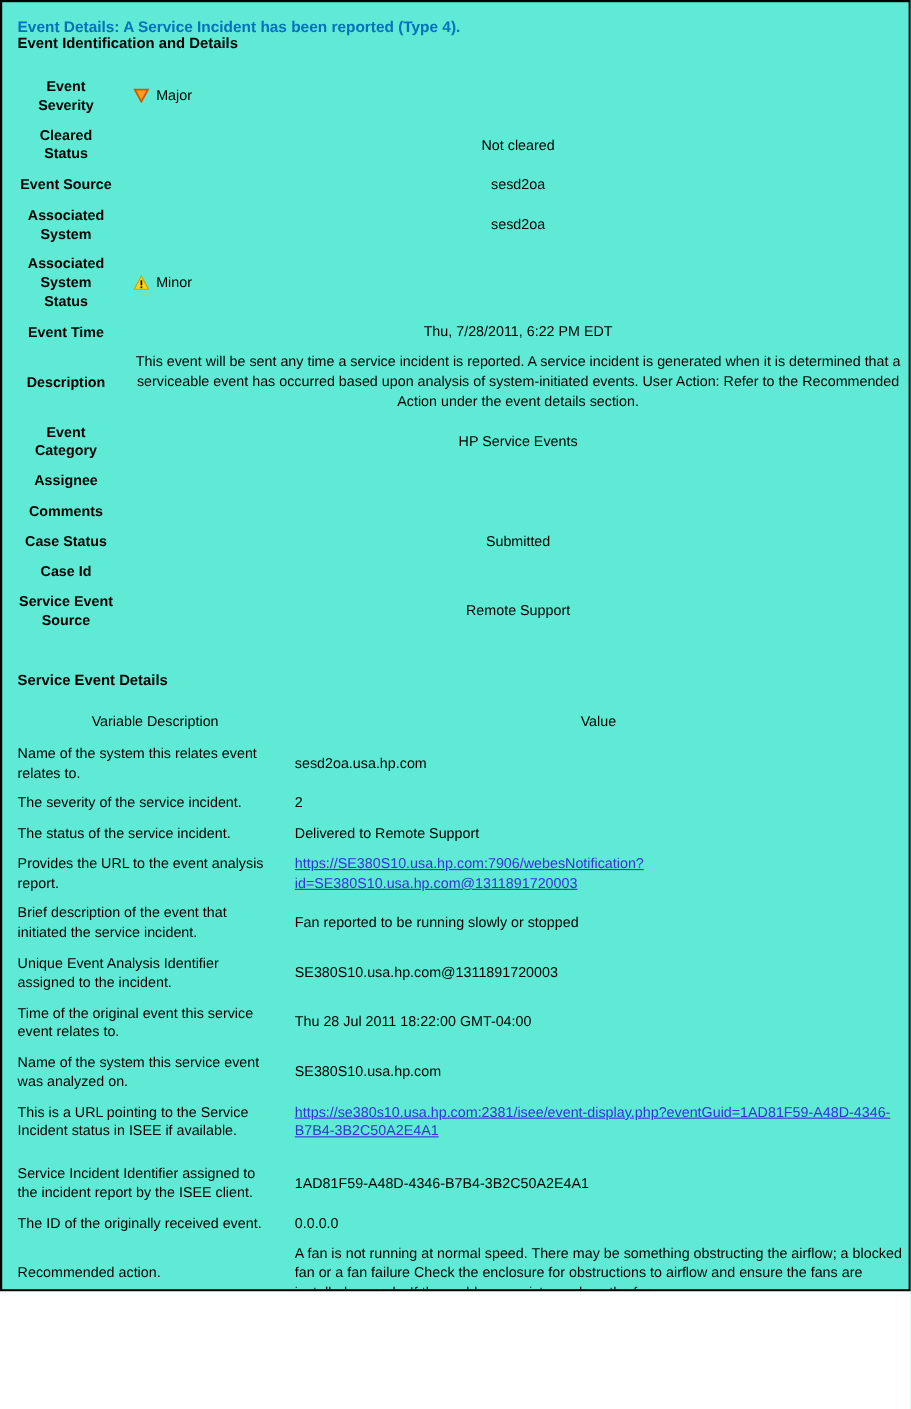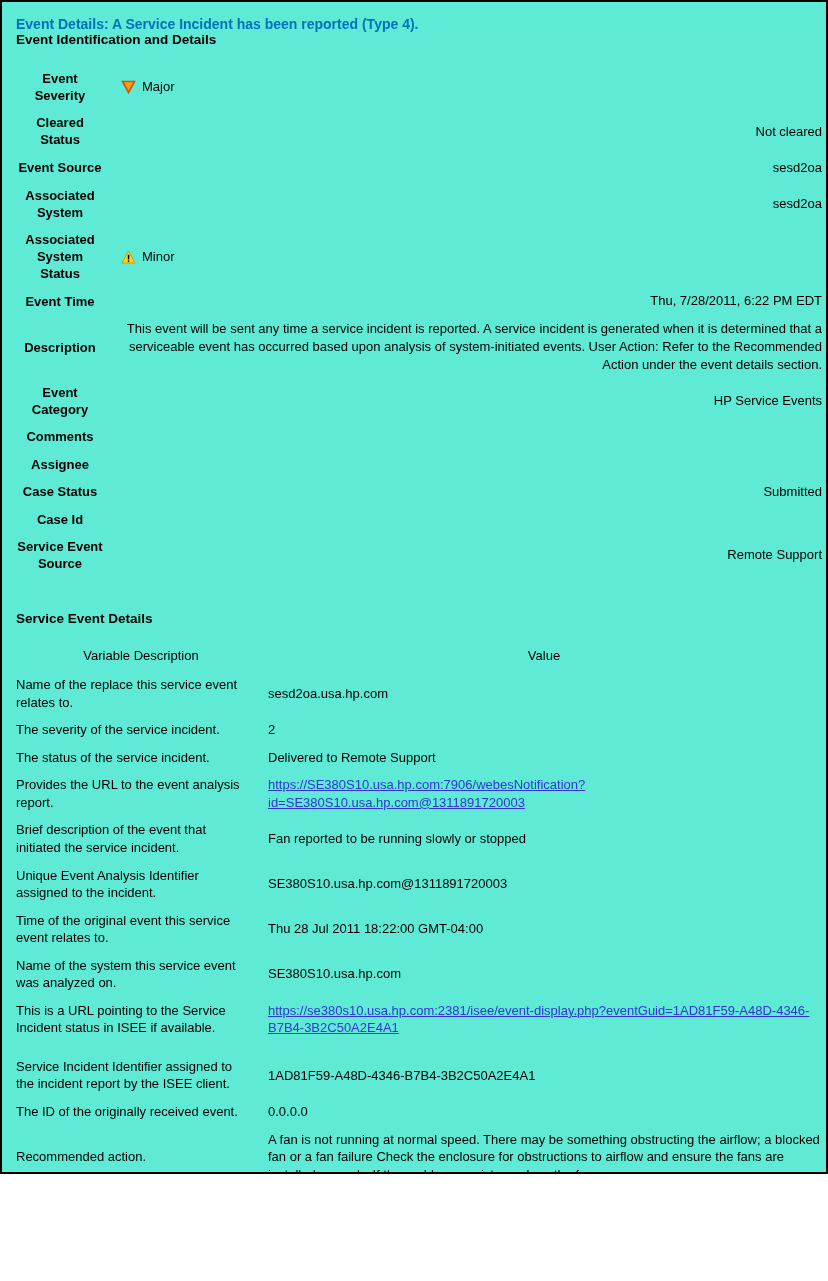--- a/index.html
+++ b/index.html
@@ -8,21 +8,21 @@
     padding:10px 14px;overflow:hidden;background:#5eead4;}
   .title{font-size:14px;font-weight:bold;color:#0071BC;margin:4px 0 0 0;}
   .section-heading{font-size:13.5px;font-weight:bold;color:#000;margin:0 0 10px 0;}
   .sec1{}
   .sec2{margin-top:34px;}
   
   table{border-collapse:collapse;margin-top:18px;}
   .ident-table{margin-left:0;width:806px;table-layout:fixed;}
   .ident-table th{width:88px;text-align:center;font-weight:bold;vertical-align:middle;
     padding:5px 0;line-height:1.32;font-size:13px;}
-  .ident-table td{vertical-align:middle;text-align:right;padding:5px 0 5px 16px;line-height:1.38;}
+  .ident-table td{vertical-align:middle;text-align:center;padding:5px 0 5px 16px;line-height:1.38;}
   .sev-cell{display:flex;align-items:center;gap:6px;}
   .icon{display:inline-flex;align-items:center;justify-content:center;width:16px;height:15px;}
   
   .svc-table{width:806px;table-layout:fixed;}
   .svc-table col.c-desc{width:250px;}
   .svc-table thead th{font-weight:normal;text-align:center;padding:4px 0 8px 0;font-size:13px;}
   .svc-table td{vertical-align:middle;padding:5px 0;line-height:1.35;}
   .svc-table td.desc{padding-right:14px;}
   .svc-table td.val{padding-left:2px;overflow-wrap:anywhere;}
   .svc-table tr.gap-top td{padding-top:16px;}
@@ -87,25 +87,25 @@
     </tr>
     <tr>
       <th>Description</th>
       <td>This event will be sent any time a service incident is reported. A service incident is generated when it is determined that a serviceable event has occurred based upon analysis of system-initiated events. User Action: Refer to the Recommended Action under the event details section.</td>
     </tr>
     <tr>
       <th>Event Category</th>
       <td>HP Service Events</td>
     </tr>
     <tr>
-      <th>Comments</th>
+      <th>Assignee</th>
       <td></td>
     </tr>
     <tr>
-      <th>Assignee</th>
+      <th>Comments</th>
       <td></td>
     </tr>
     <tr>
       <th>Case Status</th>
       <td>Submitted</td>
     </tr>
     <tr>
       <th>Case Id</th>
       <td></td>
     </tr>
@@ -124,21 +124,21 @@
         <col>
       </colgroup>
     <thead>
       <tr>
         <th>Variable Description</th>
         <th>Value</th>
       </tr>
     </thead>
     <tbody>
       <tr>
-        <td class="desc">Name of the replace this service event relates to.</td>
+        <td class="desc">Name of the system this relates event relates to.</td>
         <td class="val">sesd2oa.usa.hp.com</td>
       </tr>
       <tr>
         <td class="desc">The severity of the service incident.</td>
         <td class="val">2</td>
       </tr>
       <tr>
         <td class="desc">The status of the service incident.</td>
         <td class="val">Delivered to Remote Support</td>
       </tr>

